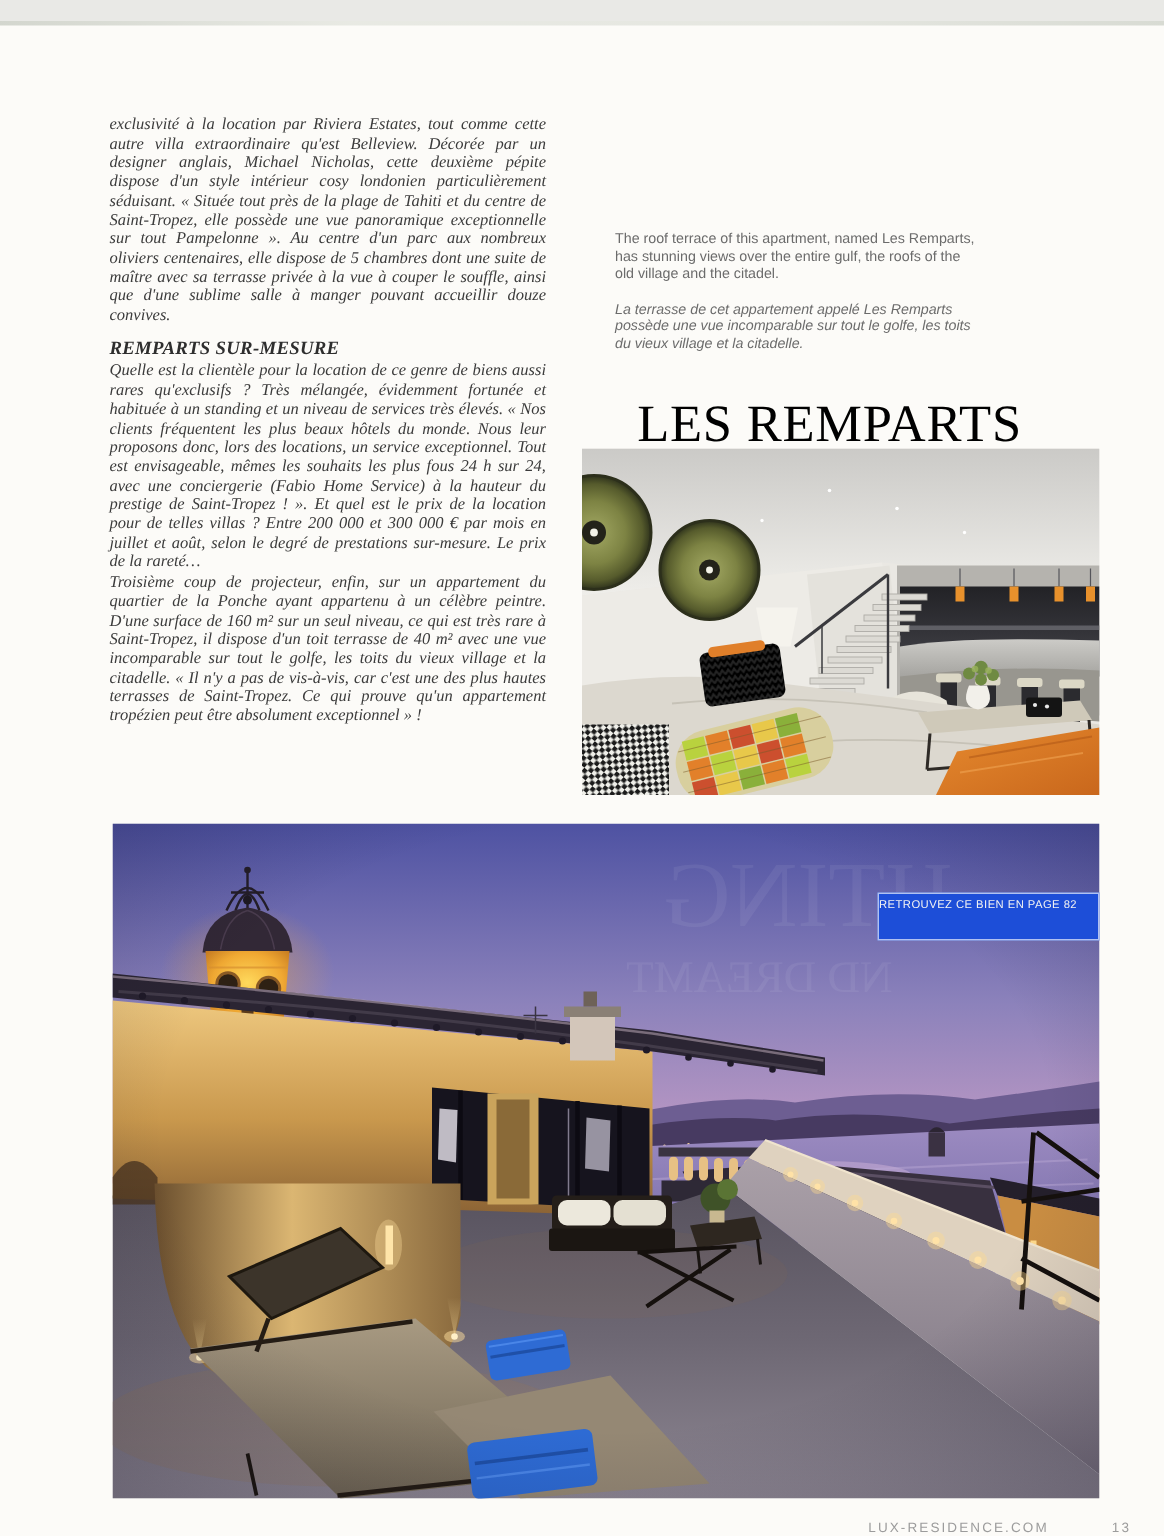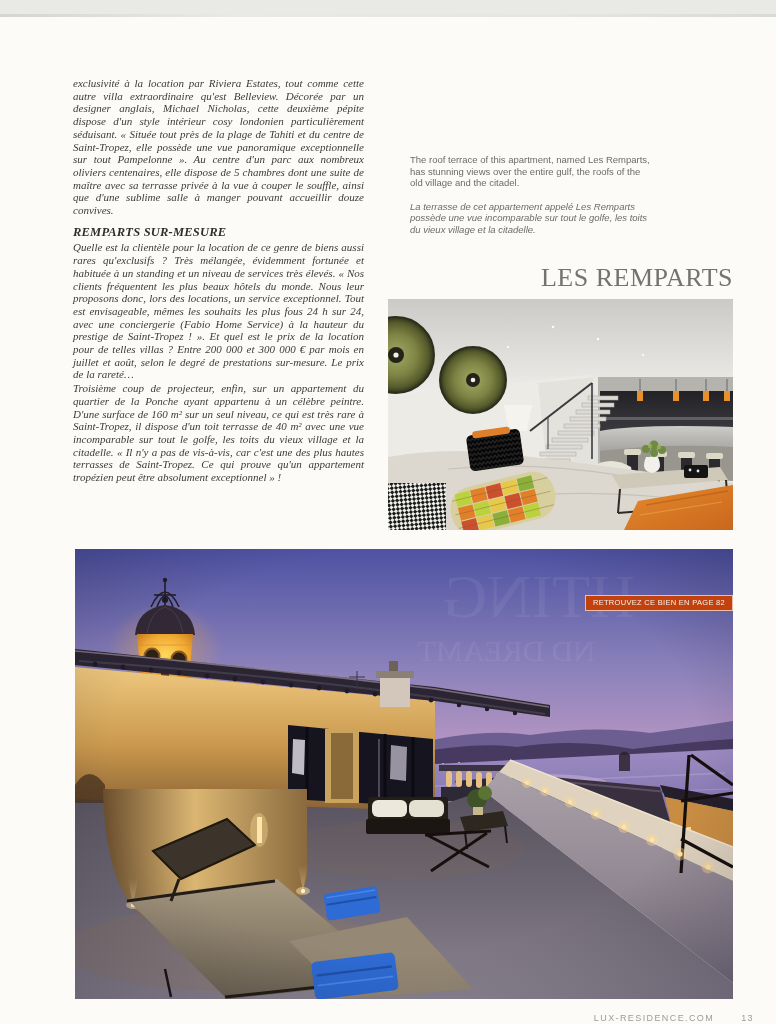--- a/index.html
+++ b/index.html
@@ -28,41 +28,41 @@
   .caption{
     position:absolute;left:410px;top:140px;width:240px;
     font-family:"Liberation Sans",sans-serif;
     font-size:9.5px;line-height:11.5px;color:#6b6b6b;
   }
   .caption .fr{margin-top:12px;font-style:italic;}
 
   
   .property-title{
     position:absolute;right:43px;top:249px;width:360px;
-    text-align:right;font-size:26px;letter-spacing:.5px;
-    color:#737373;font-family:"Liberation Serif",serif;
+    text-align:center;font-size:35px;letter-spacing:.5px;
+    color:#000000;font-family:"Liberation Serif",serif;
   }
 
   
   .photo-interior{position:absolute;left:388px;top:285px;width:345px;height:231px;}
   .photo-terrace{position:absolute;left:75px;top:535px;width:658px;height:450px;}
   .photo-interior svg,.photo-terrace svg{display:block;width:100%;height:100%;}
 
   
   .page-badge{
-    position:absolute;left:585px;top:581px;width:148px;height:16px;
-    box-sizing:border-box;background:#c2410c;border:1px solid rgba(255,255,255,.65);
+    position:absolute;left:585px;top:581px;width:148px;height:32px;
+    box-sizing:border-box;background:#1d4ed8;border:1px solid rgba(255,255,255,.65);
     color:#f2f2f2;font-family:"Liberation Sans",sans-serif;
-    font-size:7.5px;letter-spacing:.3px;line-height:14px;text-align:center;
+    font-size:7.5px;letter-spacing:.3px;line-height:14px;
     white-space:nowrap;overflow:hidden;z-index:5;
   }
 
   
   .footer{
-    position:absolute;top:999px;right:22px;display:flex;gap:27px;align-items:baseline;
+    position:absolute;top:999px;right:22px;display:flex;gap:42px;align-items:baseline;
     font-family:"Liberation Sans",sans-serif;font-size:9px;
     letter-spacing:1.4px;color:#9c9c9c;
   }
 </style>
 </head>
 <body>
 
 <div class="page">
   <div class="scan-edge"></div>
 

